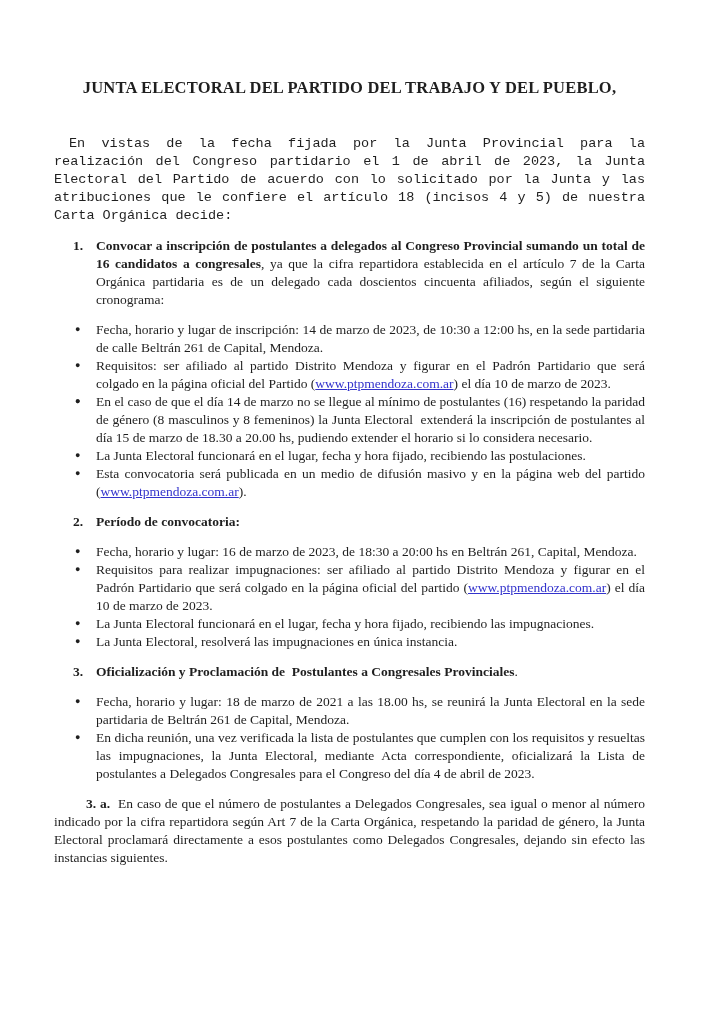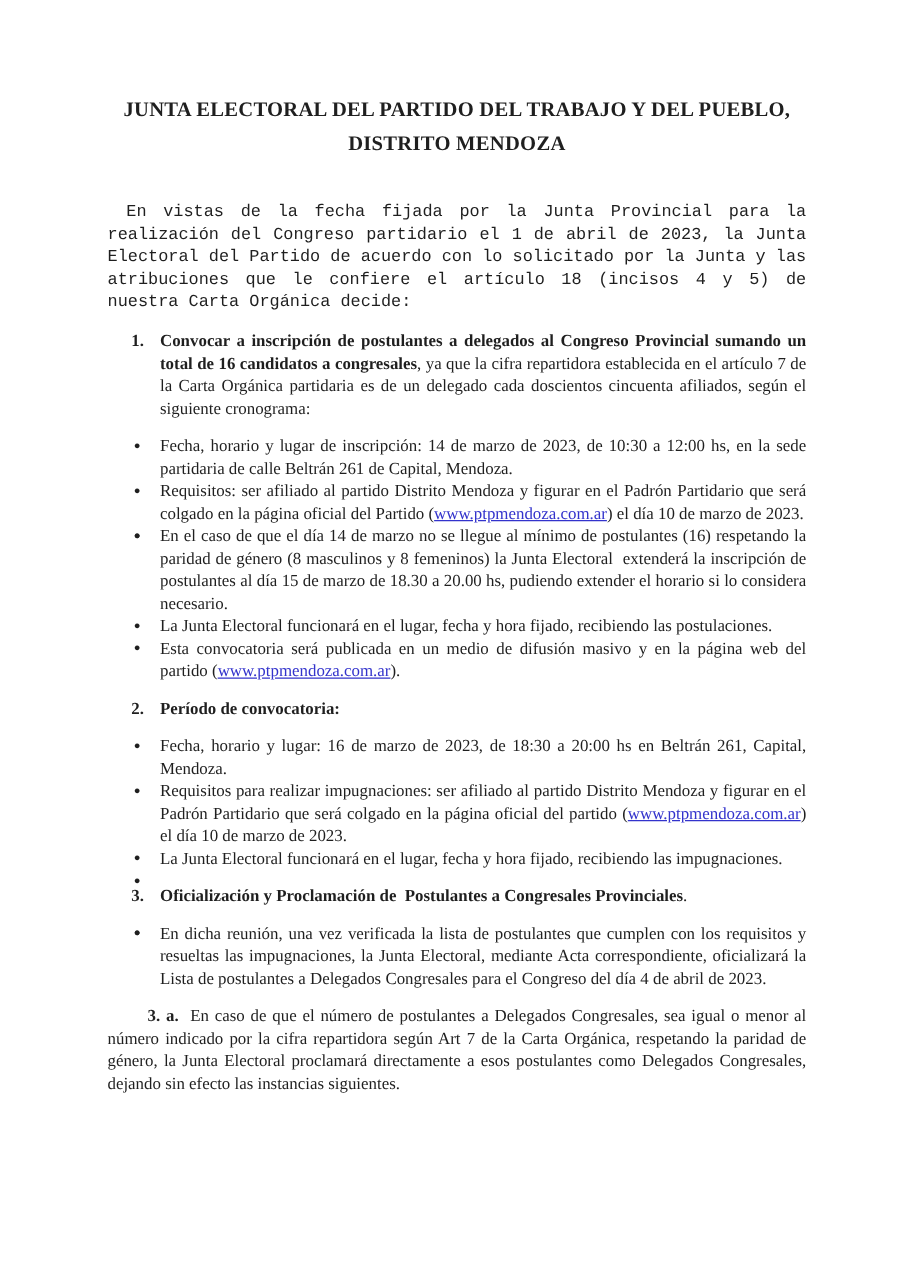--- a/index.html
+++ b/index.html
@@ -1,18 +1,18 @@
 <!DOCTYPE html>
 <html style="--link-color: #3333cc;"><head>
 <meta charset="utf-8">
 <style>
   html,body{margin:0;padding:0;background:#ffffff;}
   .page{
     width:724px;height:1024px;background:#ffffff;box-sizing:border-box;
-    padding:74px 79px 0 86px;overflow:hidden;
+    padding:74px 79px 0 54px;overflow:hidden;
     font-family:"Liberation Serif","DejaVu Serif",serif;color:#1f1f1f;
   }
   .doc-title{
     margin:0 0 34px;font-size:16.5px;font-weight:bold;line-height:27px;
     text-align:center;letter-spacing:.2px;
   }
   .title-line{display:block;}
   .doc-body{font-size:13.5px;line-height:18px;text-align:justify;}
   .block{margin:0 0 12px;}
   p.para{margin-top:0;}
@@ -25,40 +25,39 @@
   .bullet-item .dot{position:absolute;left:21px;top:-1px;font-size:9px;line-height:18px;}
   .b{font-weight:bold;}
   a.doclink{color:var(--link-color,#3333cc);cursor:pointer;}
 </style>
 </head>
 <body>
 
 <div class="page">
   <h1 class="doc-title">
     <span class="title-line">JUNTA ELECTORAL DEL PARTIDO DEL TRABAJO Y DEL PUEBLO,</span>
-    <span class="title-line">DISTRITO MENDOZA</span>
   </h1>
   <div class="doc-body">
       <p class="block para indent-sm"><span>En vistas de la fecha fijada por la Junta Provincial para la realización del Congreso partidario el 1 de abril de 2023, la Junta Electoral del Partido de acuerdo con lo solicitado por la Junta y las atribuciones que le confiere el artículo 18 (incisos 4 y 5) de nuestra Carta Orgánica decide:</span></p>
       <div class="block numbered"><span class="marker b">1.</span><span class="b">Convocar a inscripción de postulantes a delegados al Congreso Provincial sumando un total de 16 candidatos a congresales</span><span>, ya que la cifra repartidora establecida en el artículo 7 de la Carta Orgánica partidaria es de un delegado cada doscientos cincuenta afiliados, según el siguiente cronograma:</span></div>
       <div class="block bullet-group">
         <div class="bullet-item"><span class="dot">●</span><span>Fecha, horario y lugar de inscripción: 14 de marzo de 2023, de 10:30 a 12:00 hs, en la sede partidaria de calle Beltrán 261 de Capital, Mendoza.</span></div>
         <div class="bullet-item"><span class="dot">●</span><span>Requisitos: ser afiliado al partido Distrito Mendoza y figurar en el Padrón Partidario que será colgado en la página oficial del Partido (</span><a href="#" class="doclink">www.ptpmendoza.com.ar</a><span>) el día 10 de marzo de 2023.</span></div>
         <div class="bullet-item"><span class="dot">●</span></div>
         <div class="bullet-item"><span class="dot">●</span><span>En el caso de que el día 14 de marzo no se llegue al mínimo de postulantes (16) respetando la paridad de género (8 masculinos y 8 femeninos) la Junta Electoral &nbsp;extenderá la inscripción de postulantes al día 15 de marzo de 18.30 a 20.00 hs, pudiendo extender el horario si lo considera necesario.</span></div>
         <div class="bullet-item"><span class="dot">●</span><span>La Junta Electoral funcionará en el lugar, fecha y hora fijado, recibiendo las postulaciones.</span></div>
         <div class="bullet-item"><span class="dot">●</span><span>Esta convocatoria será publicada en un medio de difusión masivo y en la página web del partido (</span><a href="#" class="doclink">www.ptpmendoza.com.ar</a><span>).</span></div>
       </div>
       <div class="block numbered"><span class="marker b">2.</span><span class="b">Período de convocatoria:</span></div>
       <div class="block bullet-group">
         <div class="bullet-item"><span class="dot">●</span><span>Fecha, horario y lugar: 16 de marzo de 2023, de 18:30 a 20:00 hs en Beltrán 261, Capital, Mendoza.</span></div>
         <div class="bullet-item"><span class="dot">●</span><span>Requisitos para realizar impugnaciones: ser afiliado al partido Distrito Mendoza y figurar en el Padrón Partidario que será colgado en la página oficial del partido (</span><a href="#" class="doclink">www.ptpmendoza.com.ar</a><span>) el día 10 de marzo de 2023.</span></div>
         <div class="bullet-item"><span class="dot">●</span><span>La Junta Electoral funcionará en el lugar, fecha y hora fijado, recibiendo las impugnaciones.</span></div>
-        <div class="bullet-item"><span class="dot">●</span></div>
+        <div class="bullet-item"><span class="dot">●</span><span>La Junta Electoral, resolverá las impugnaciones en única instancia.</span></div>
       </div>
       <div class="block numbered"><span class="marker b">3.</span><span class="b">Oficialización y Proclamación de &nbsp;Postulantes a Congresales Provinciales</span><span>.</span></div>
       <div class="block bullet-group">
-        <div class="bullet-item"><span class="dot">●</span></div>
+        <div class="bullet-item"><span class="dot">●</span><span>Fecha, horario y lugar: 18 de marzo de 2021 a las 18.00 hs, se reunirá la Junta Electoral en la sede partidaria de Beltrán 261 de Capital, Mendoza.</span></div>
         <div class="bullet-item"><span class="dot">●</span><span>En dicha reunión, una vez verificada la lista de postulantes que cumplen con los requisitos y resueltas las impugnaciones, la Junta Electoral, mediante Acta correspondiente, oficializará la Lista de postulantes a Delegados Congresales para el Congreso del día 4 de abril de 2023.</span></div>
       </div>
       <p class="block para indent-lg"><span class="b">3. a.</span><span>&nbsp; En caso de que el número de postulantes a Delegados Congresales, sea igual o menor al número indicado por la cifra repartidora según Art 7 de la Carta Orgánica, respetando la paridad de género, la Junta Electoral proclamará directamente a esos postulantes como Delegados Congresales, dejando sin efecto las instancias siguientes.</span></p>
     </div>
 </div>
 
 </body></html>

